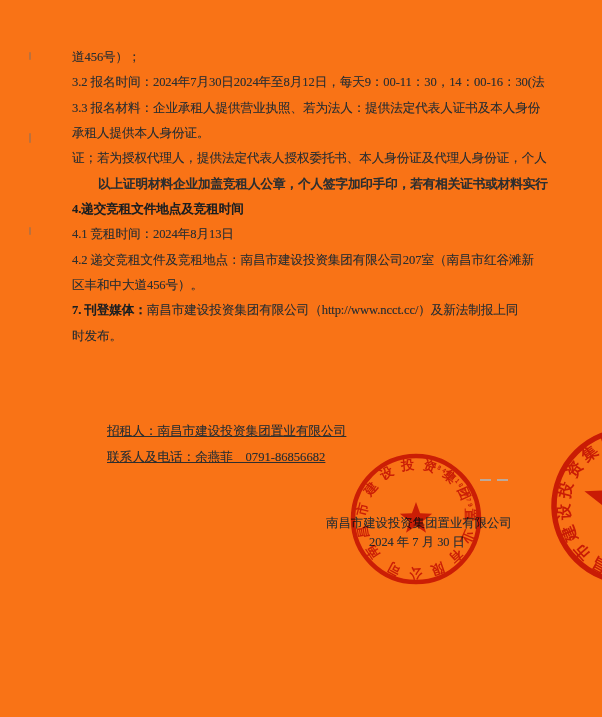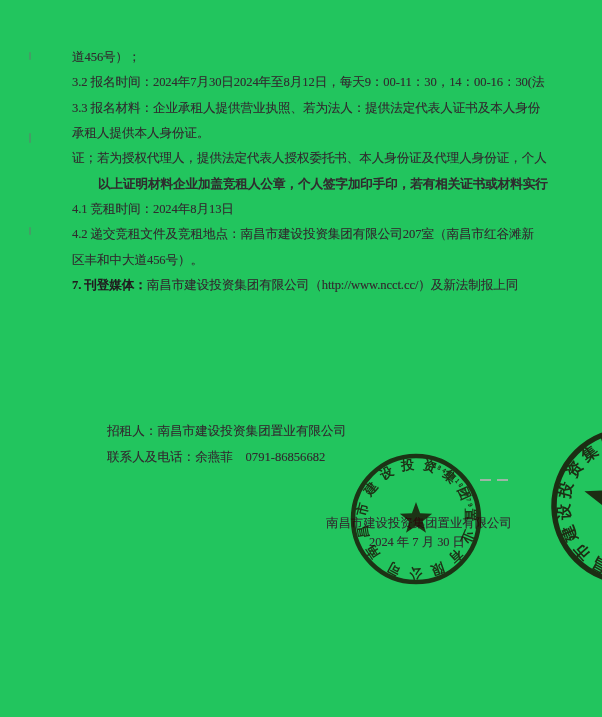--- a/index.html
+++ b/index.html
@@ -1,38 +1,38 @@
 <!DOCTYPE html>
 <html><head>
 <meta charset="utf-8">
 <style>
   * { margin:0; padding:0; box-sizing:border-box; }
   html,body { background:#ffffff; }
   .page {
     position:relative;
     width:602px; height:717px;
-    background:#22c55e;
+    background:#f97316;
     overflow:hidden;
     font-family:"Liberation Serif","DejaVu Serif",serif;
     color:#2e2e2e;
   }
   .doc-body {
     position:absolute; left:72px; top:45px;
     width:486px;
   }
   .doc-body .line {
     height:25.35px; line-height:25.35px;
     font-size:12.6px; letter-spacing:-0.1px;
     white-space:nowrap;
     text-shadow:0 0 0.5px rgba(70,70,70,0.55);
   }
   .doc-body .line b { font-weight:bold; color:#1d1d1d; }
   .doc-body .line.indent { text-indent:26px;font-weight:bold; }
   .contact {
-    position:absolute; left:107px; top:418px;
+    position:absolute; left:107px; top:418px;text-decoration:underline;
   }
   .contact .cline {
     height:26px; line-height:26px;
     font-size:12.6px; white-space:nowrap;
     text-shadow:0 0 0.5px rgba(70,70,70,0.55);
   }
   .signature {
     position:absolute; left:326px; top:514px; width:182px;
     text-align:center;
   }
@@ -70,24 +70,26 @@
 
 <div class="page">
 
   <div class="doc-body">
     <div class="line"><b></b><span>道456号）；</span></div>
     <div class="line"><b></b><span>3.2 报名时间：2024年7月30日2024年至8月12日，每天9：00-11：30，14：00-16：30(法</span></div>
     <div class="line"><b></b><span>3.3 报名材料：企业承租人提供营业执照、若为法人：提供法定代表人证书及本人身份</span></div>
     <div class="line"><b></b><span>承租人提供本人身份证。</span></div>
     <div class="line"><b></b><span>证；若为授权代理人，提供法定代表人授权委托书、本人身份证及代理人身份证，个人</span></div>
     <div class="line indent"><b></b><span>以上证明材料企业加盖竞租人公章，个人签字加印手印，若有相关证书或材料实行</span></div>
+    <div class="line"><b>4.递交竞租文件地点及竞租时间</b><span></span></div>
     <div class="line"><b></b><span>4.1 竞租时间：2024年8月13日</span></div>
     <div class="line"><b></b><span>4.2 递交竞租文件及竞租地点：南昌市建设投资集团有限公司207室（南昌市红谷滩新</span></div>
     <div class="line"><b></b><span>区丰和中大道456号）。</span></div>
     <div class="line"><b>7. 刊登媒体：</b><span>南昌市建设投资集团有限公司（http://www.ncct.cc/）及新法制报上同</span></div>
+    <div class="line"><b></b><span>时发布。</span></div>
   </div>
 
   <div class="contact">
     <div class="cline">招租人：南昌市建设投资集团置业有限公司</div>
     <div class="cline">联系人及电话：余燕菲　0791-86856682</div>
   </div>
 
   <div class="signature">
     <div>南昌市建设投资集团置业有限公司</div>
     <div>2024 年 7 月 30 日</div>

